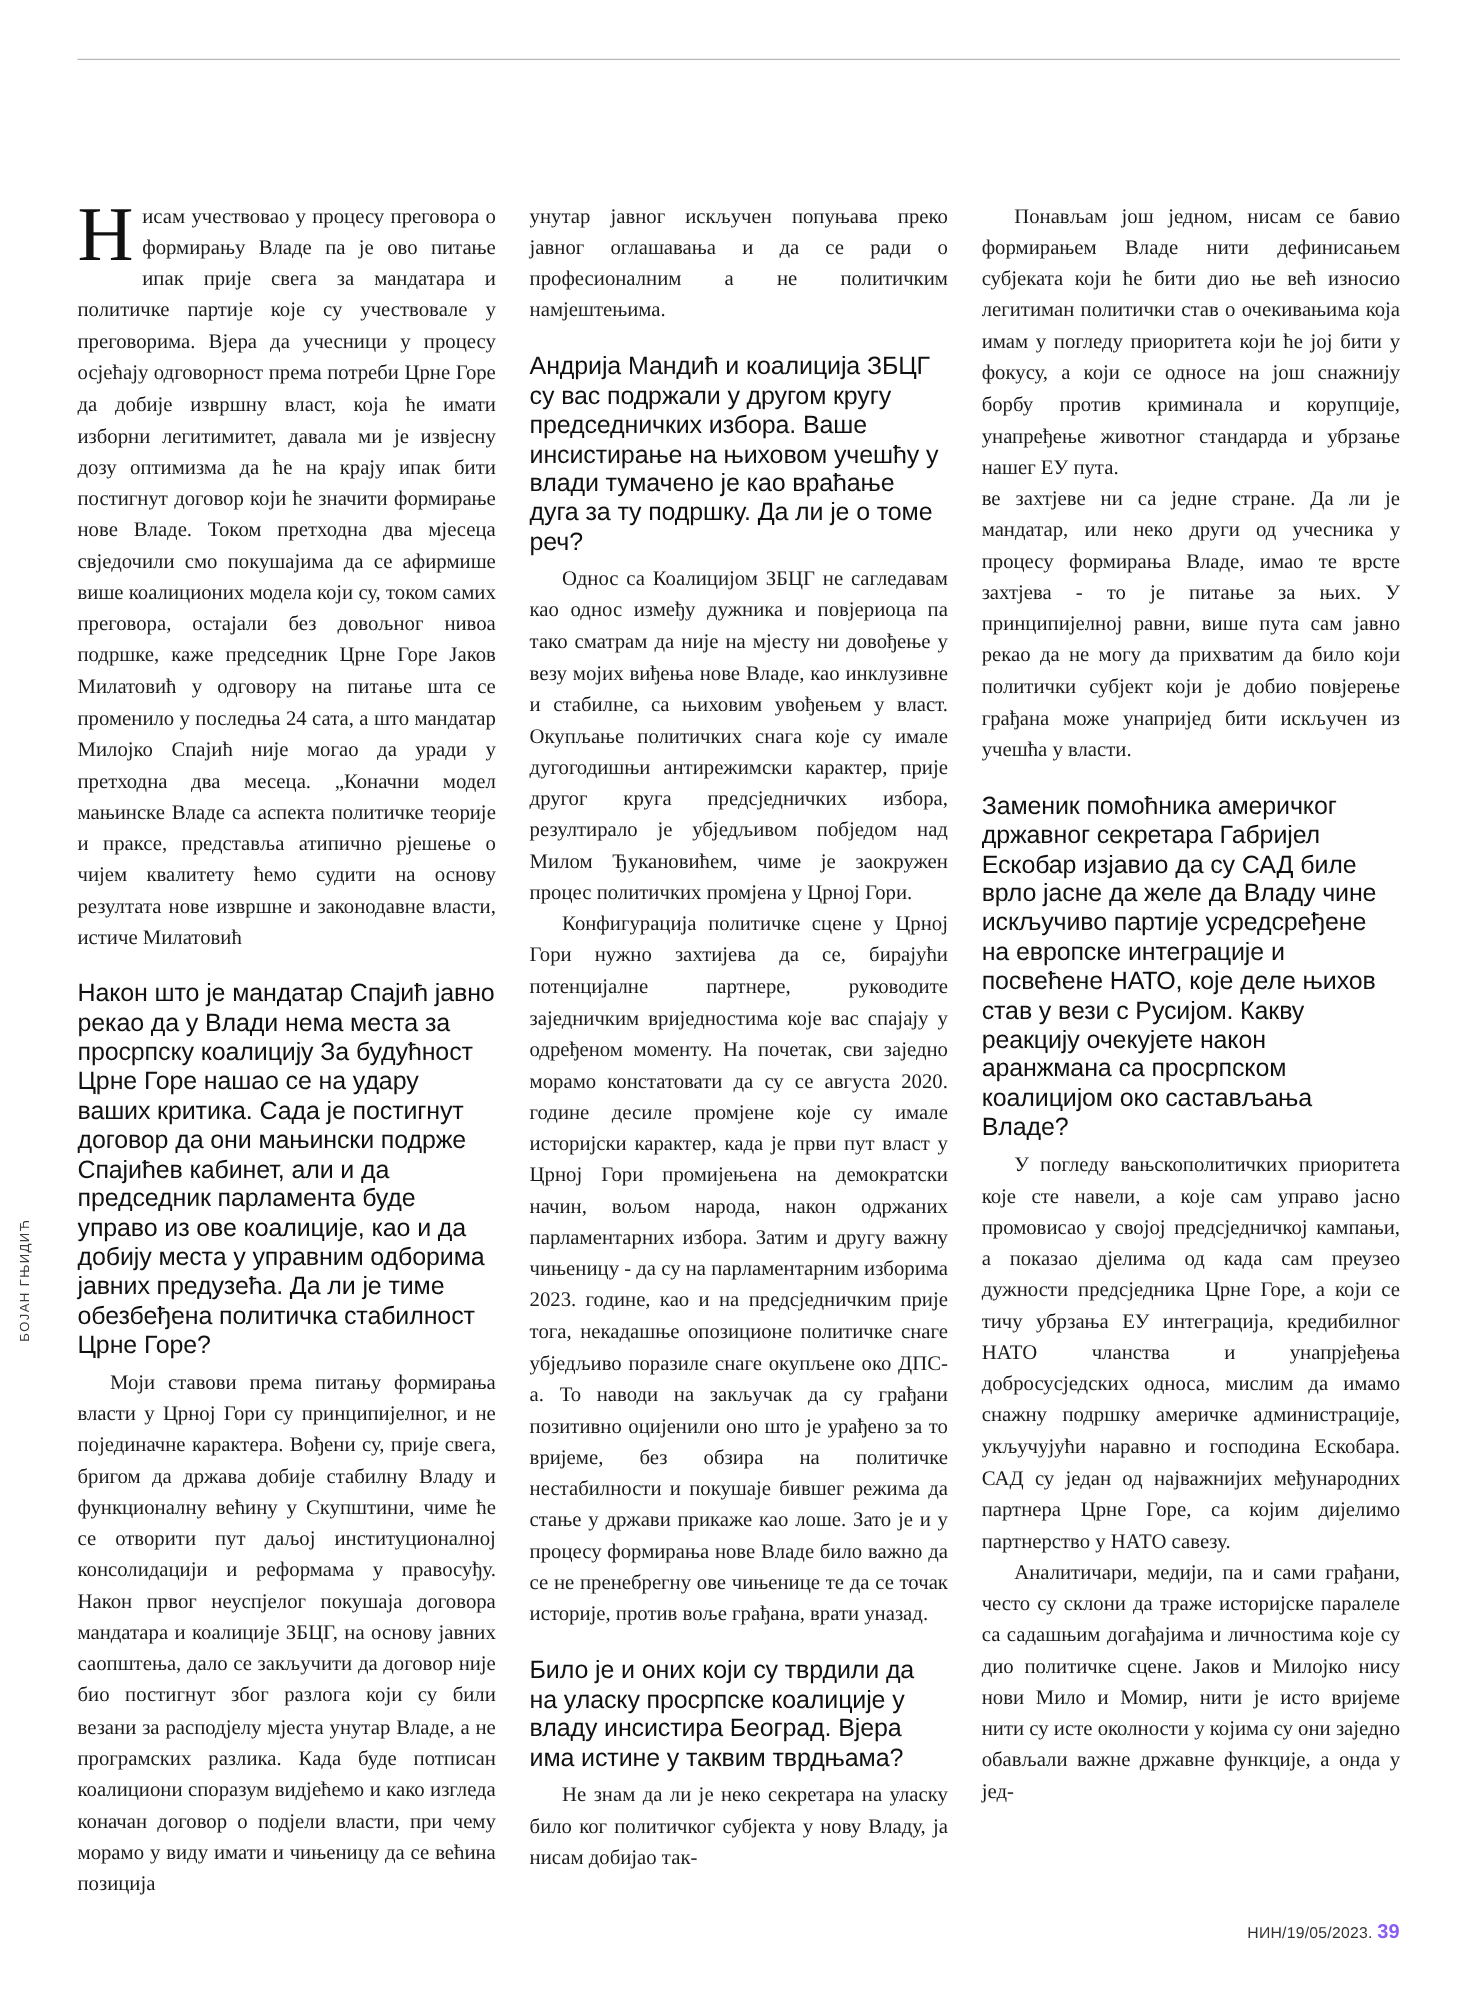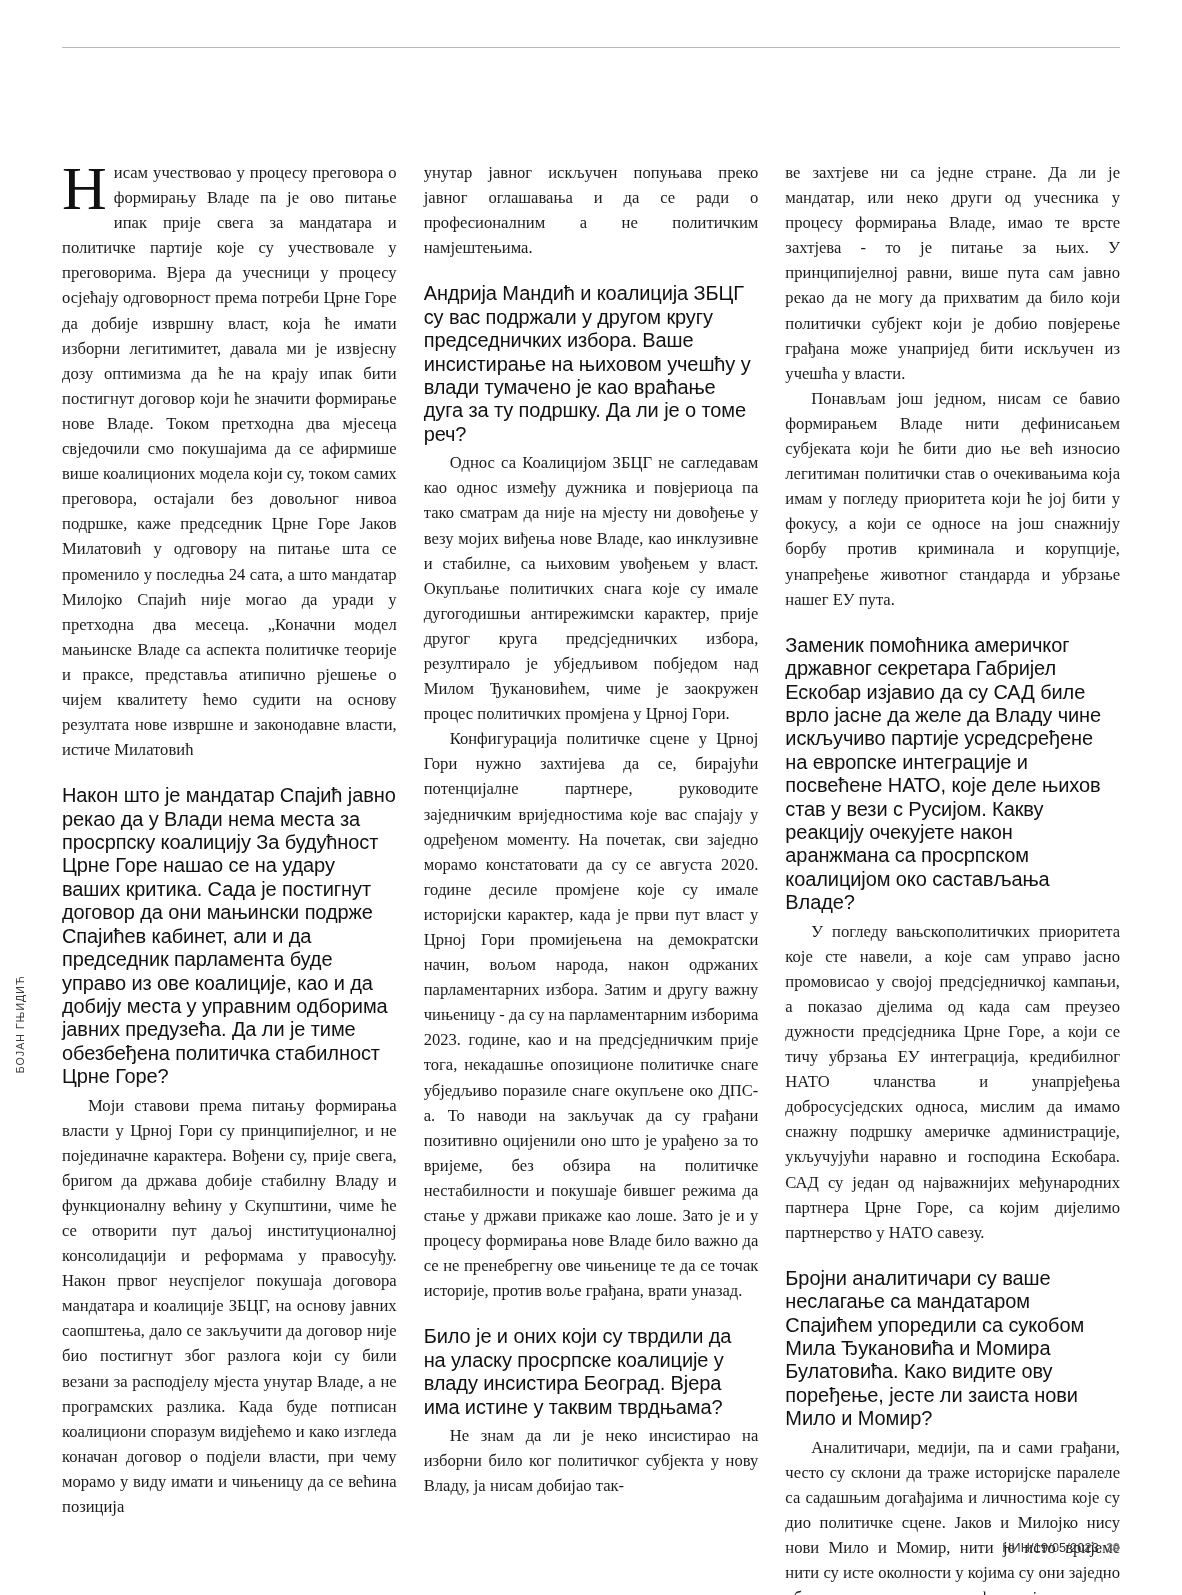--- a/index.html
+++ b/index.html
@@ -92,22 +92,22 @@
     position: absolute;
     right: 62px;
     bottom: 40px;
     font-family: "Liberation Sans", sans-serif;
     font-size: 12.6px;
     color: #333;
     letter-spacing: 0.2px;
   }
   .footer .pg {
     font-weight: bold;
-    font-size: 12px;
-    color: #737373;
+    font-size: 16px;
+    color: #8b5cf6;
   }
 </style>
 </head>
 <body>
 
 <div class="page">
 
   <div class="top-rule"></div>
 
   <div class="side-credit">БОЈАН ГЊИДИЋ</div>
@@ -119,29 +119,28 @@
       <p class="q">Након што је мандатар Спајић јавно рекао да у Влади нема места за просрпску коалицију За будућност Црне Горе нашао се на удару ваших критика. Сада је постигнут договор да они мањински подрже Спајићев кабинет, али и да председник парламента буде управо из ове коалиције, као и да добију места у управним одборима јавних предузећа. Да ли је тиме обезбеђена политичка стабилност Црне Горе?</p>
       <p class="body indent">Моји ставови према питању формирања власти у Црној Гори су принципијелног, и не појединачне карактера. Вођени су, прије свега, бригом да држава добије стабилну Владу и функционалну већину у Скупштини, чиме ће се отворити пут даљој институционалној консолидацији и реформама у правосуђу. Након првог неуспјелог покушаја договора мандатара и коалиције ЗБЦГ, на основу јавних саопштења, дало се закључити да договор није био постигнут због разлога који су били везани за расподјелу мјеста унутар Владе, а не програмских разлика. Када буде потписан коалициони споразум видјећемо и како изгледа коначан договор о подјели власти, при чему морамо у виду имати и чињеницу да се већина позиција</p>
     </div>
 
     <div class="col">
       <p class="body">унутар јавног искључен попуњава преко јавног оглашавања и да се ради о професионалним а не политичким намјештењима.</p>
       <p class="q">Андрија Мандић и коалиција ЗБЦГ су вас подржали у другом кругу председничких избора. Ваше инсистирање на њиховом учешћу у влади тумачено је као враћање дуга за ту подршку. Да ли је о томе реч?</p>
       <p class="body indent">Однос са Коалицијом ЗБЦГ не сагледавам као однос између дужника и повјериоца па тако сматрам да није на мјесту ни довођење у везу мојих виђења нове Владе, као инклузивне и стабилне, са њиховим увођењем у власт. Окупљање политичких снага које су имале дугогодишњи антирежимски карактер, прије другог круга предсједничких избора, резултирало је убједљивом побједом над Милом Ђукановићем, чиме је заокружен процес политичких промјена у Црној Гори.</p>
       <p class="body indent">Конфигурација политичке сцене у Црној Гори нужно захтијева да се, бирајући потенцијалне партнере, руководите заједничким вриједностима које вас спајају у одређеном моменту. На почетак, сви заједно морамо констатовати да су се августа 2020. године десиле промјене које су имале историјски карактер, када је први пут власт у Црној Гори промијењена на демократски начин, вољом народа, након одржаних парламентарних избора. Затим и другу важну чињеницу - да су на парламентарним изборима 2023. године, као и на предсједничким прије тога, некадашње опозиционе политичке снаге убједљиво поразиле снаге окупљене око ДПС-а. То наводи на закључак да су грађани позитивно оцијенили оно што је урађено за то вријеме, без обзира на политичке нестабилности и покушаје бившег режима да стање у држави прикаже као лоше. Зато је и у процесу формирања нове Владе било важно да се не пренебрегну ове чињенице те да се точак историје, против воље грађана, врати уназад.</p>
       <p class="q">Било је и оних који су тврдили да на уласку просрпске коалиције у владу инсистира Београд. Вјера има истине у таквим тврдњама?</p>
-      <p class="body indent">Не знам да ли је неко инсистирао на изборни било ког политичког субјекта у нову Владу, ја нисам добијао так-</p>
+      <p class="body indent">Не знам да ли је неко секретара на уласку било ког политичког субјекта у нову Владу, ја нисам добијао так-</p>
     </div>
 
     <div class="col">
+      <p class="body indent">Понављам још једном, нисам се бавио формирањем Владе нити дефинисањем субјеката који ће бити дио ње већ износио легитиман политички став о очекивањима која имам у погледу приоритета који ће јој бити у фокусу, а који се односе на још снажнију борбу против криминала и корупције, унапређење животног стандарда и убрзање нашег ЕУ пута.</p>
       <p class="body">ве захтјеве ни са једне стране. Да ли је мандатар, или неко други од учесника у процесу формирања Владе, имао те врсте захтјева - то је питање за њих. У принципијелној равни, више пута сам јавно рекао да не могу да прихватим да било који политички субјект који је добио повјерење грађана може унапријед бити искључен из учешћа у власти.</p>
-      <p class="body indent">Понављам још једном, нисам се бавио формирањем Владе нити дефинисањем субјеката који ће бити дио ње већ износио легитиман политички став о очекивањима која имам у погледу приоритета који ће јој бити у фокусу, а који се односе на још снажнију борбу против криминала и корупције, унапређење животног стандарда и убрзање нашег ЕУ пута.</p>
       <p class="q">Заменик помоћника америчког државног секретара Габријел Ескобар изјавио да су САД биле врло јасне да желе да Владу чине искључиво партије усредсређене на европске интеграције и посвећене НАТО, које деле њихов став у вези с Русијом. Какву реакцију очекујете након аранжмана са просрпском коалицијом око састављања Владе?</p>
       <p class="body indent">У погледу вањскополитичких приоритета које сте навели, а које сам управо јасно промовисао у својој предсједничкој кампањи, а показао дјелима од када сам преузео дужности предсједника Црне Горе, а који се тичу убрзања ЕУ интеграција, кредибилног НАТО чланства и унапрјеђења добросусједских односа, мислим да имамо снажну подршку америчке администрације, укључујући наравно и господина Ескобара. САД су један од најважнијих међународних партнера Црне Горе, са којим дијелимо партнерство у НАТО савезу.</p>
-      <p class="q">Бројни аналитичари су ваше неслагање са мандатаром Спајићем упоредили са сукобом Мила Ђукановића и Момира Булатовића. Како видите ову поређење, јесте ли заиста нови Мило и Момир?</p>
       <p class="body indent">Аналитичари, медији, па и сами грађани, често су склони да траже историјске паралеле са садашњим догађајима и личностима које су дио политичке сцене. Јаков и Милојко нису нови Мило и Момир, нити је исто вријеме нити су исте околности у којима су они заједно обављали важне државне функције, а онда у јед-</p>
     </div>
 
   </div>
 
   <div class="footer">
     <span>НИН/19/05/2023.</span>
     <span class="pg">39</span>
   </div>
 

